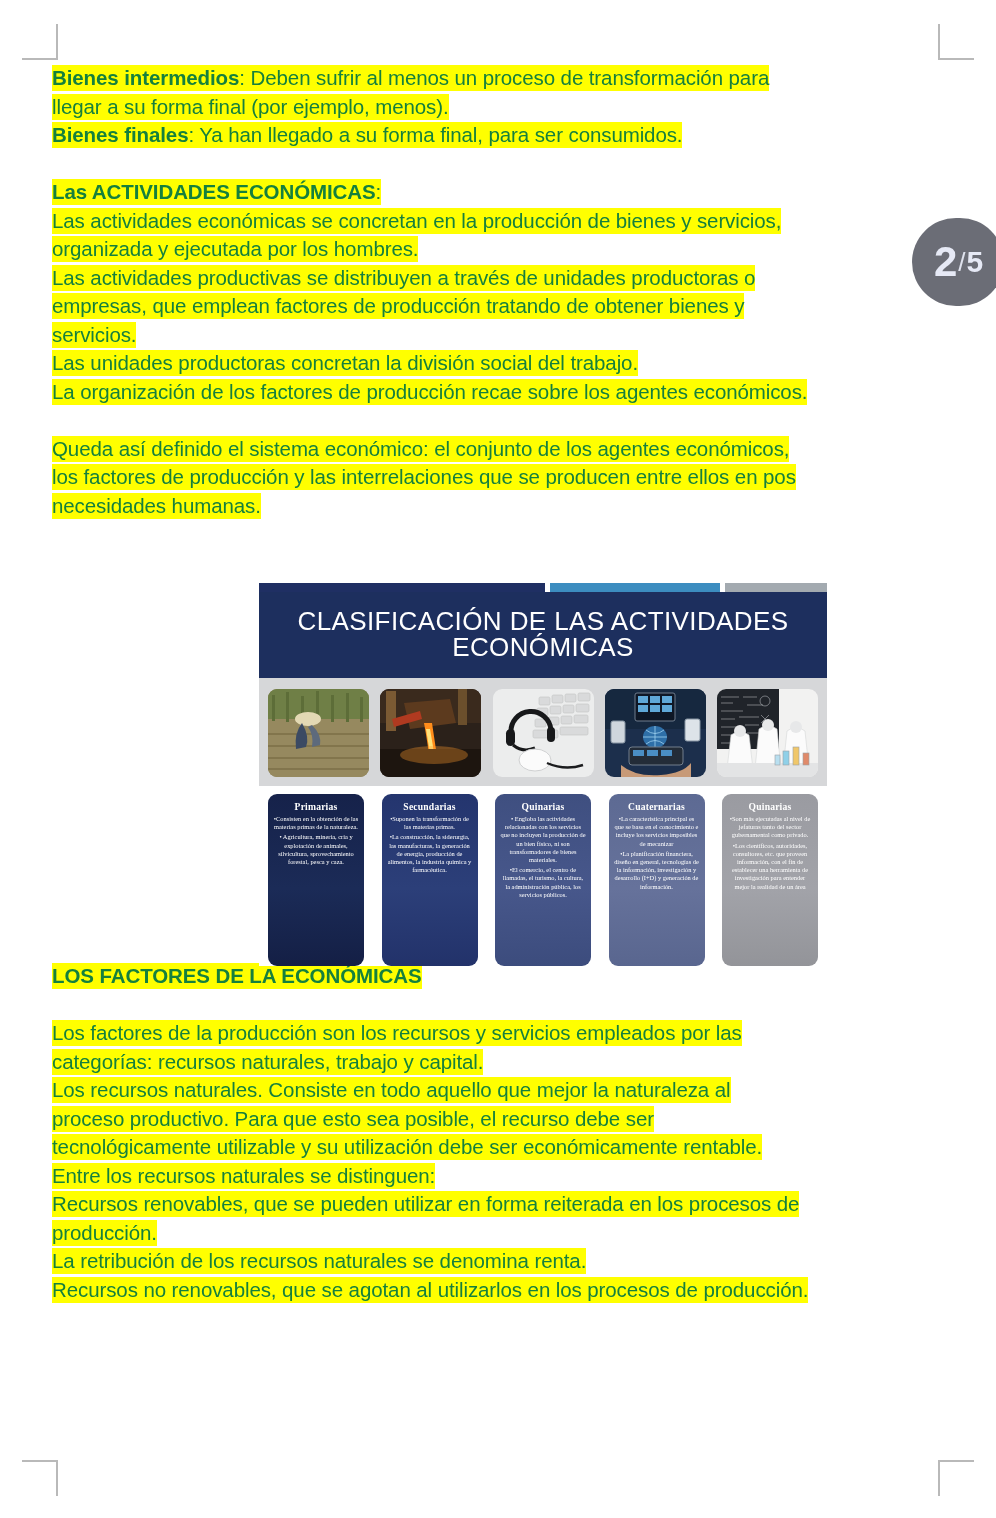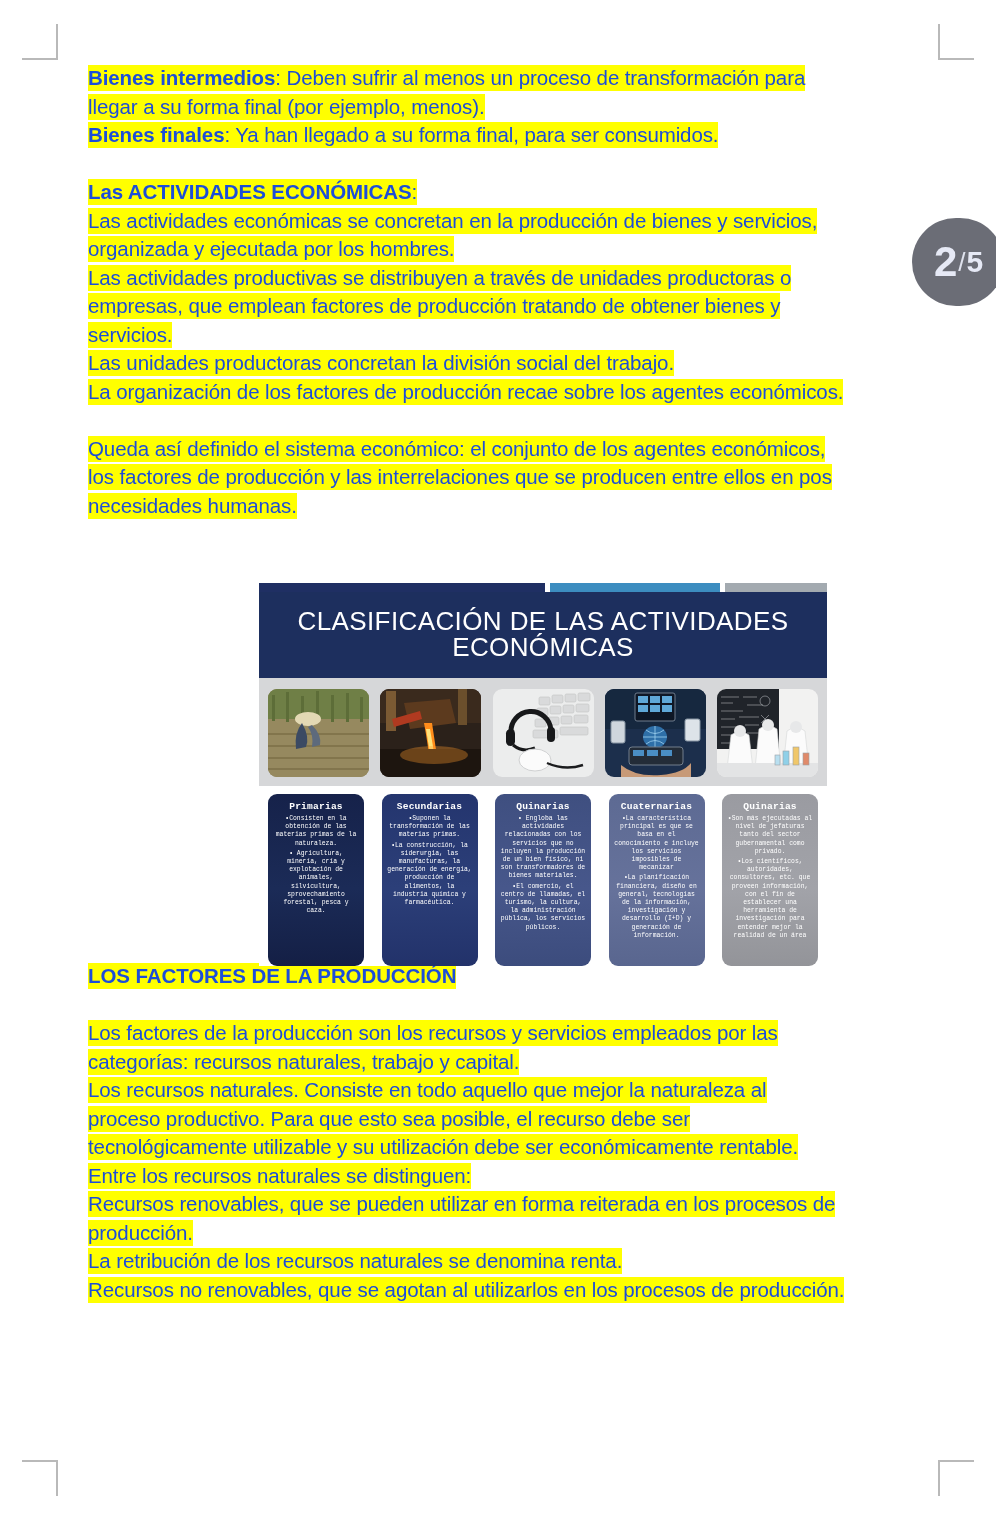--- a/index.html
+++ b/index.html
@@ -38,24 +38,23 @@
   .page {
     position:absolute;
     left:52px; top:64px;
     width:902px;
   }
 
   .para { margin:0 0 0 0; }
   .line {
     font-size:20.5px;
     line-height:28.5px;
-    color:#1d4ed8;
+    color:#15803d;
     white-space:nowrap;
     letter-spacing:-0.1px;
-    margin-left:36px;
   }
   .line > .hl {
     background:#ffff00;
     padding:1px 0 2px 0;
     box-decoration-break:clone;
     -webkit-box-decoration-break:clone;
   }
   .b { font-weight:bold; }
   .gap { height:28.5px; }
 
@@ -126,21 +125,21 @@
     padding:8px 9px 0 9px;
     justify-content:space-between;
   }
   .card {
     width:96px;
     min-height:172px;
     border-radius:9px;
     color:#ffffff;
     padding:7px 5px 8px 5px;
     text-align:center;
-    font-family:Liberation Mono, monospace;
+    font-family:Liberation Serif, serif;
   }
   .card h4 {
     margin:0 0 3px 0;
     font-size:9.6px;
     font-weight:bold;
     letter-spacing:.2px;
   }
   .card p {
     margin:0 0 2px 0;
     font-size:6.4px;
@@ -200,21 +199,21 @@
   <div class="gap"></div>
   <div class="para">
       <div class="line"><span class="hl"><span>Queda así definido el sistema económico: el conjunto de los agentes económicos,</span></span></div>
       <div class="line"><span class="hl"><span>los factores de producción y las interrelaciones que se producen entre ellos en pos</span></span></div>
       <div class="line"><span class="hl"><span>necesidades humanas.</span></span></div>
     </div>
 
   <div style="height:442px"></div>
 
   <div class="para">
-      <div class="line"><span class="hl"><span class="b">LOS FACTORES DE LA PRODUCCIÓN</span></span></div>
+      <div class="line"><span class="hl"><span class="b">LOS FACTORES DE LA ECONÓMICAS</span></span></div>
     </div>
   <div class="gap"></div>
   <div class="para">
       <div class="line"><span class="hl"><span>Los factores de la producción son los recursos y servicios empleados por las</span></span></div>
       <div class="line"><span class="hl"><span>categorías: recursos naturales, trabajo y capital.</span></span></div>
       <div class="line"><span class="hl"><span>Los recursos naturales.  Consiste en todo aquello que mejor la naturaleza al</span></span></div>
       <div class="line"><span class="hl"><span>proceso productivo. Para que esto sea posible, el recurso debe ser</span></span></div>
       <div class="line"><span class="hl"><span>tecnológicamente utilizable y su utilización debe ser económicamente rentable.</span></span></div>
       <div class="line"><span class="hl"><span>Entre los recursos naturales se distinguen:</span></span></div>
       <div class="line"><span class="hl"><span>Recursos renovables, que se pueden utilizar en forma reiterada en los procesos de</span></span></div>

